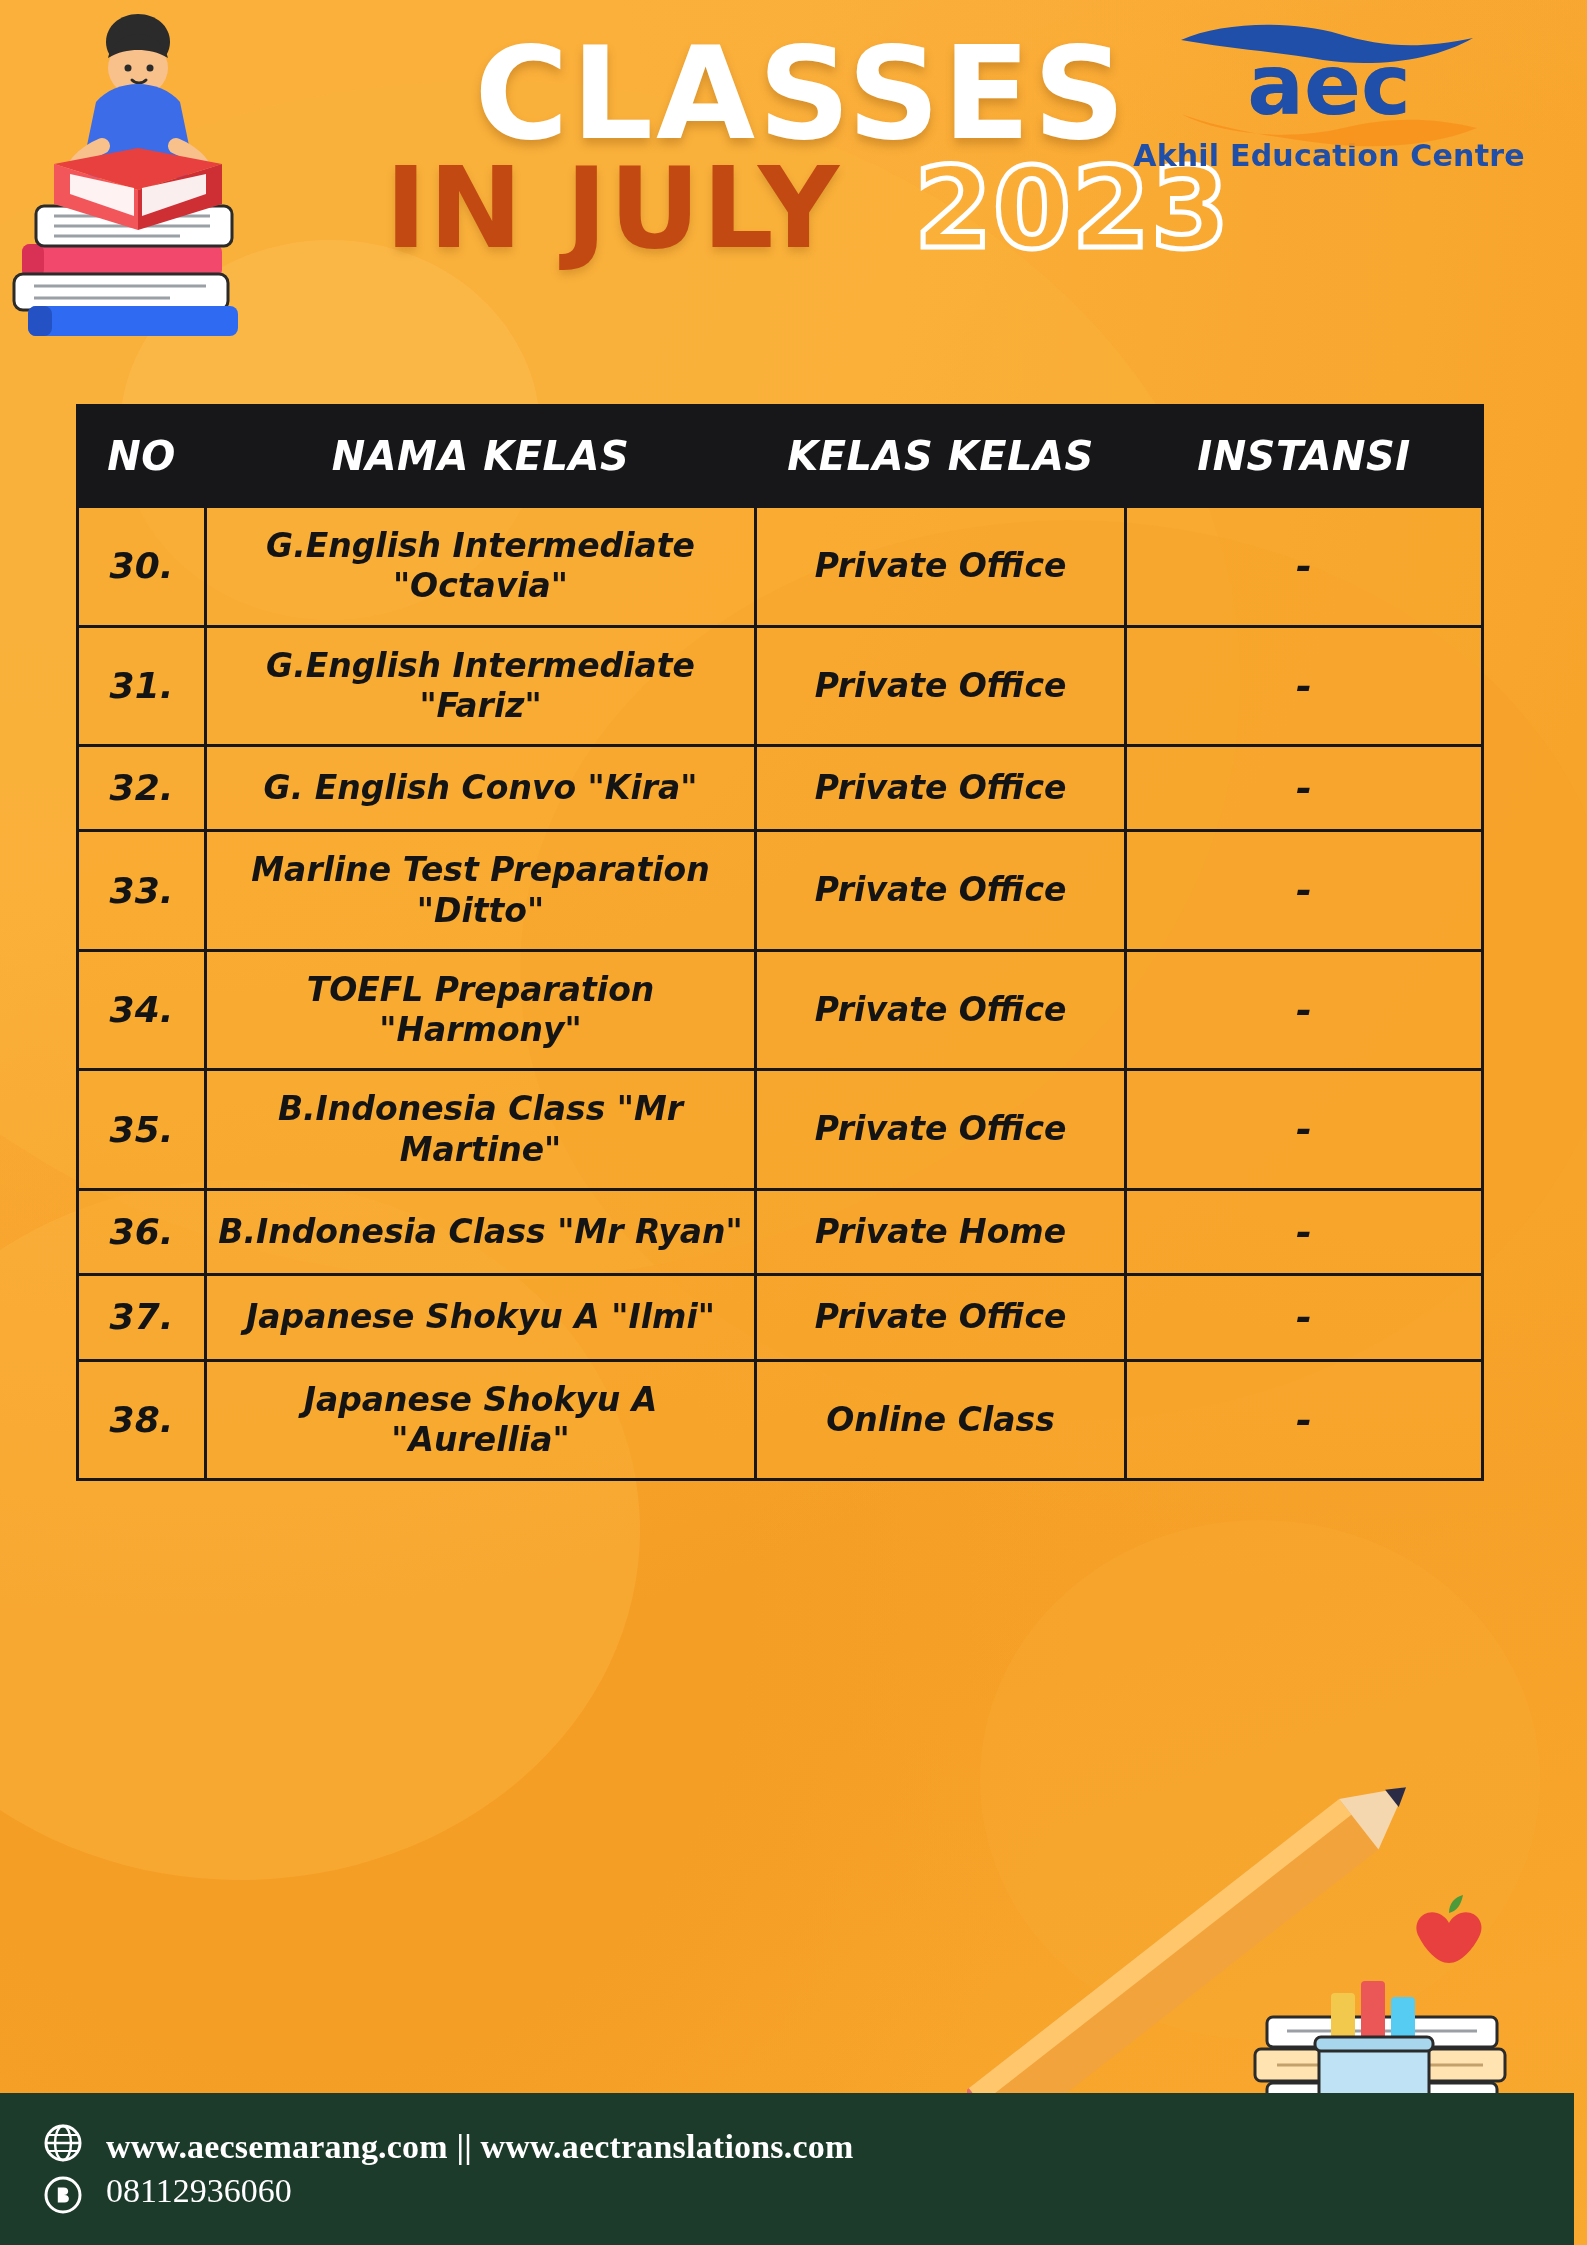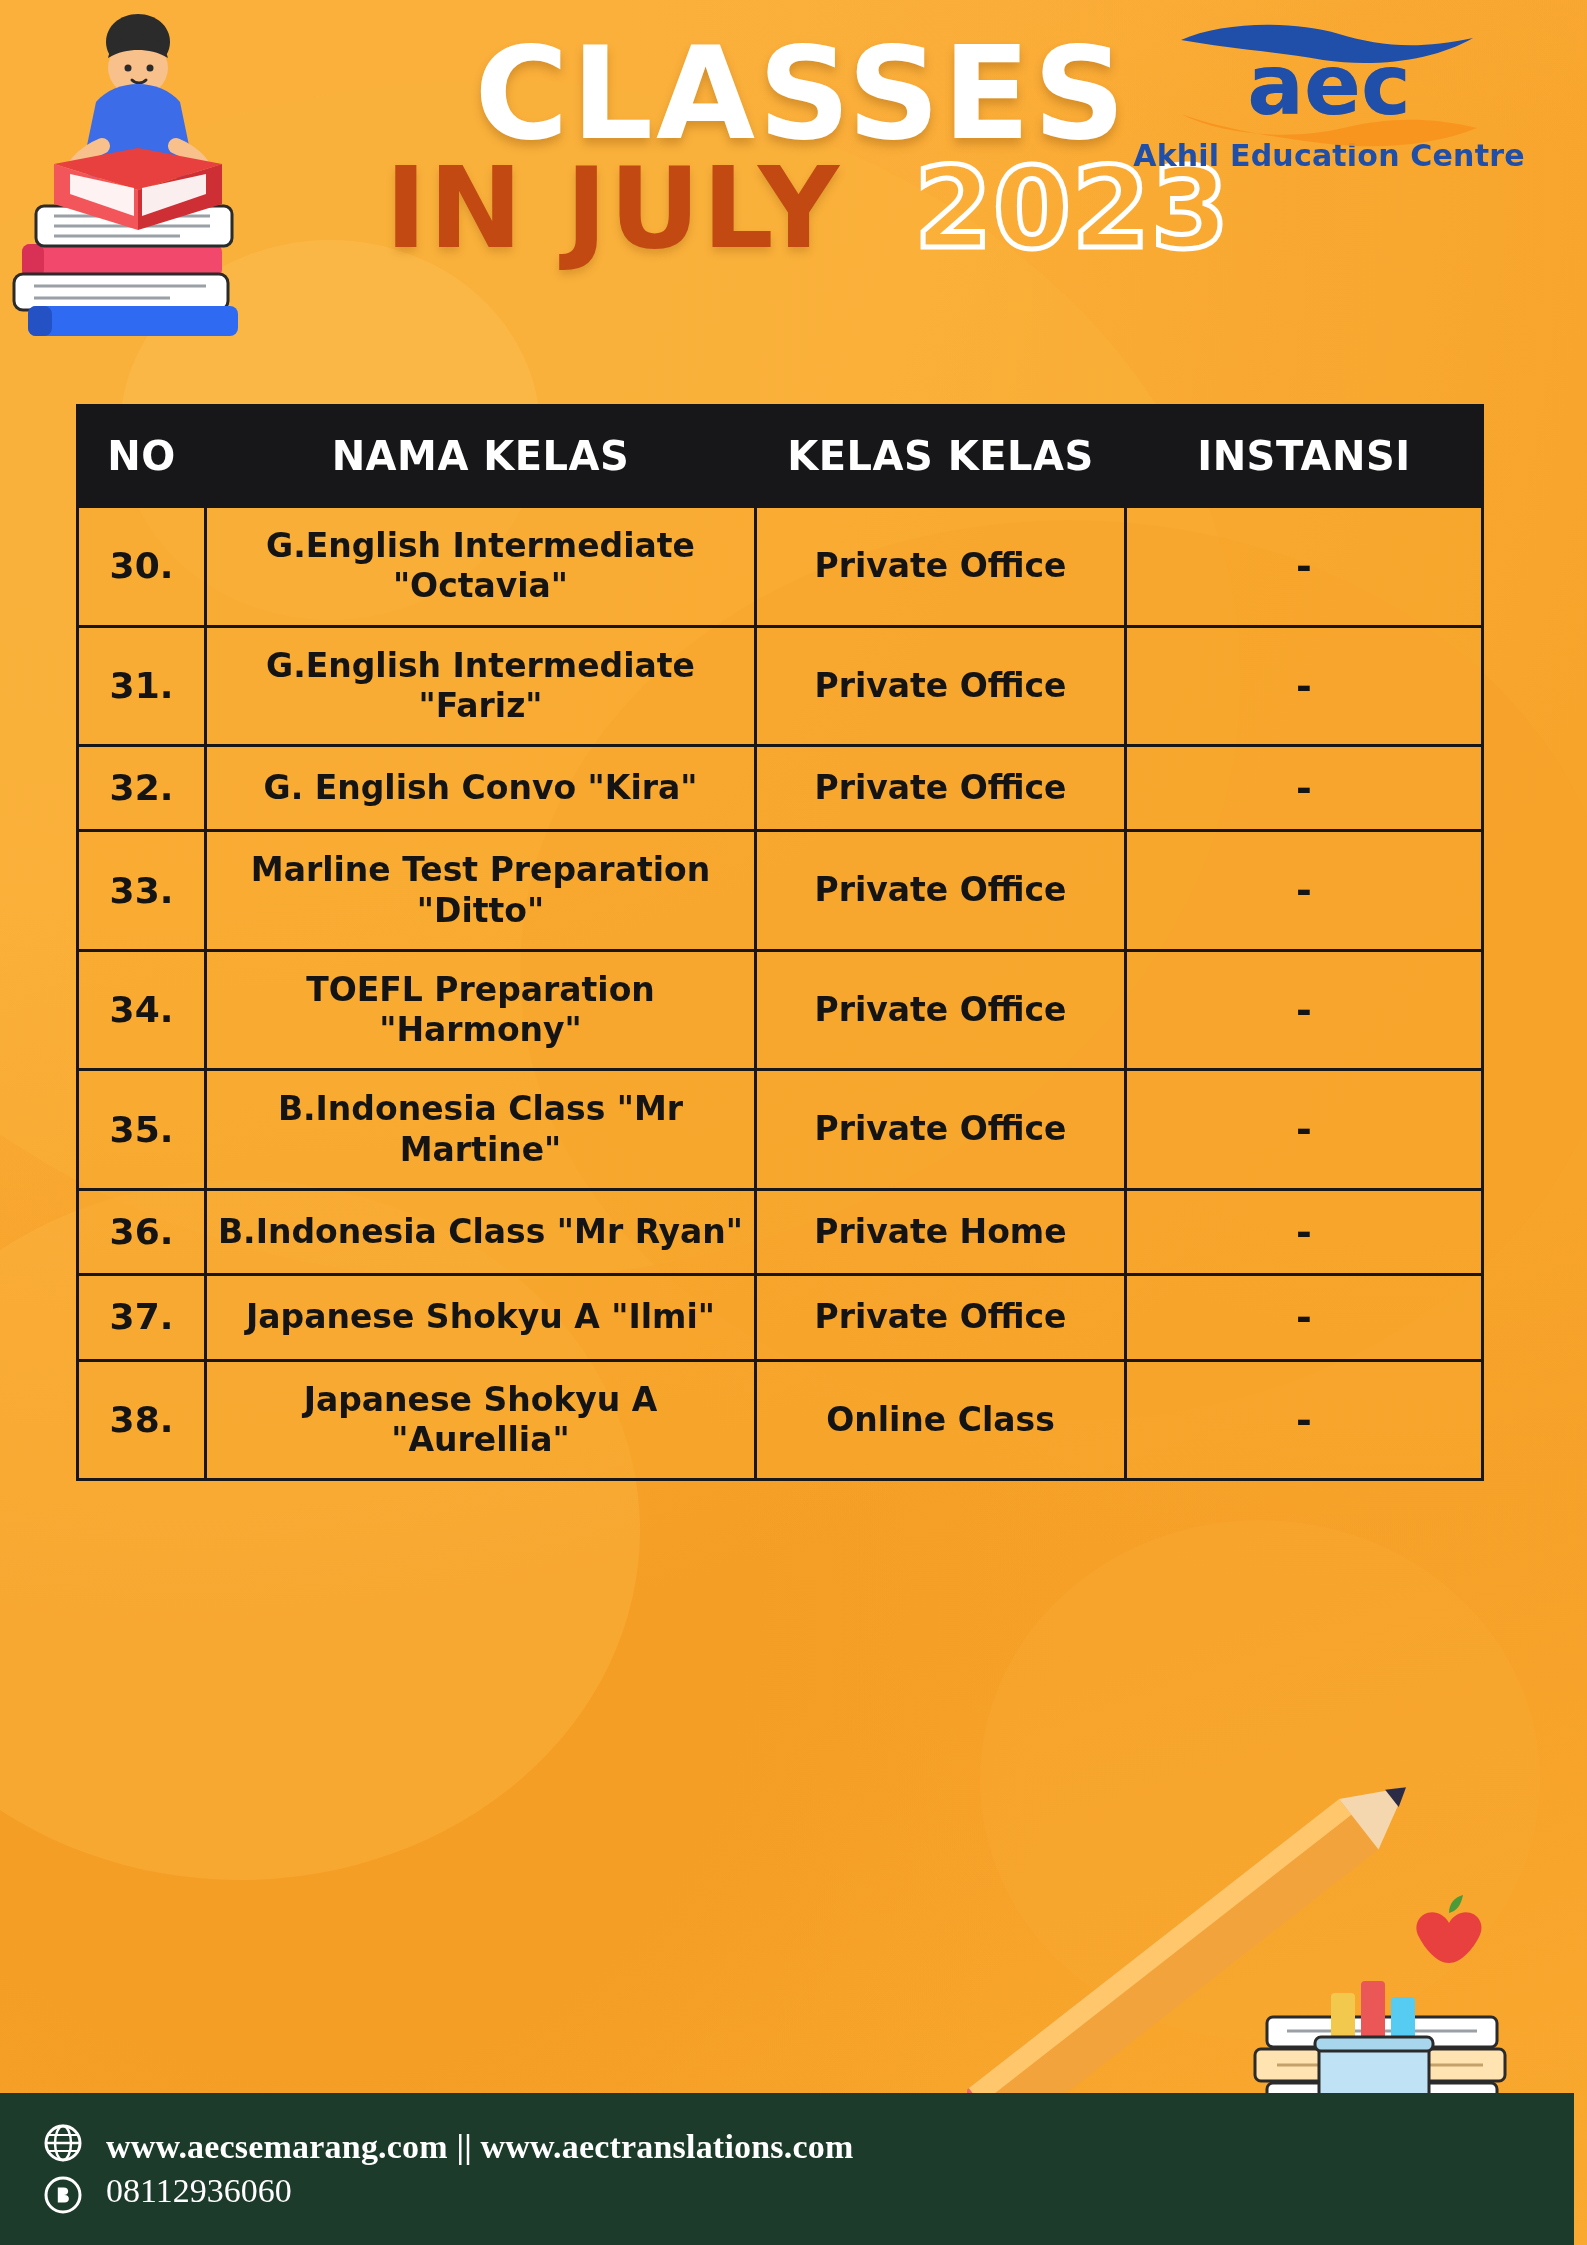--- a/index.html
+++ b/index.html
@@ -117,20 +117,21 @@
     width: 310px;
     height: 360px;
   }
 
   
   .table-wrap {
     position: absolute;
     left: 76px;
     top: 404px;
     width: 1405px;
+    font-style: italic;
   }
   table.schedule {
     width: 100%;
     border-collapse: collapse;
     table-layout: fixed;
   }
   table.schedule th {
     background: #17171A;
     color: #FFFFFF;
     font-family: "DejaVu Sans", sans-serif;

